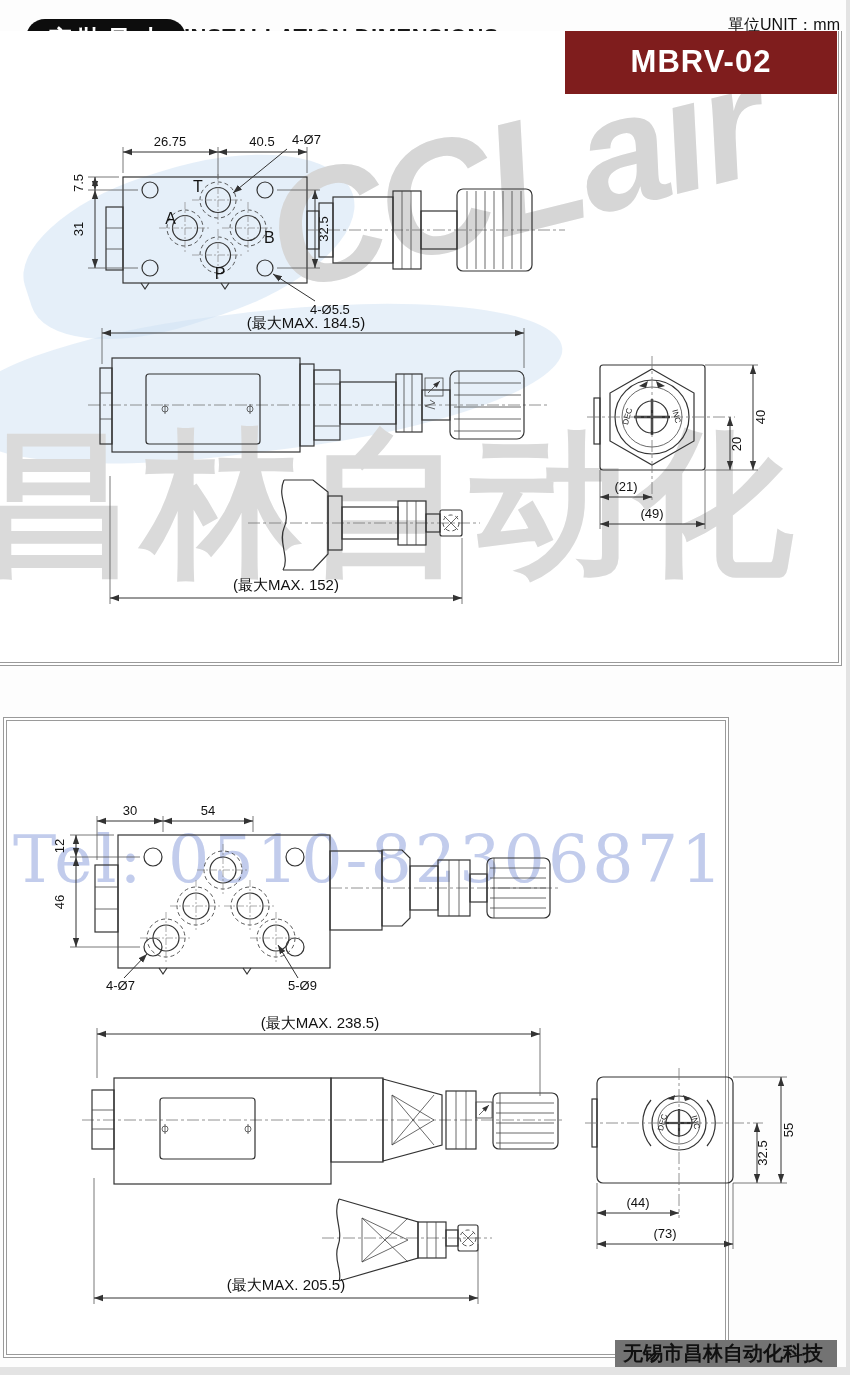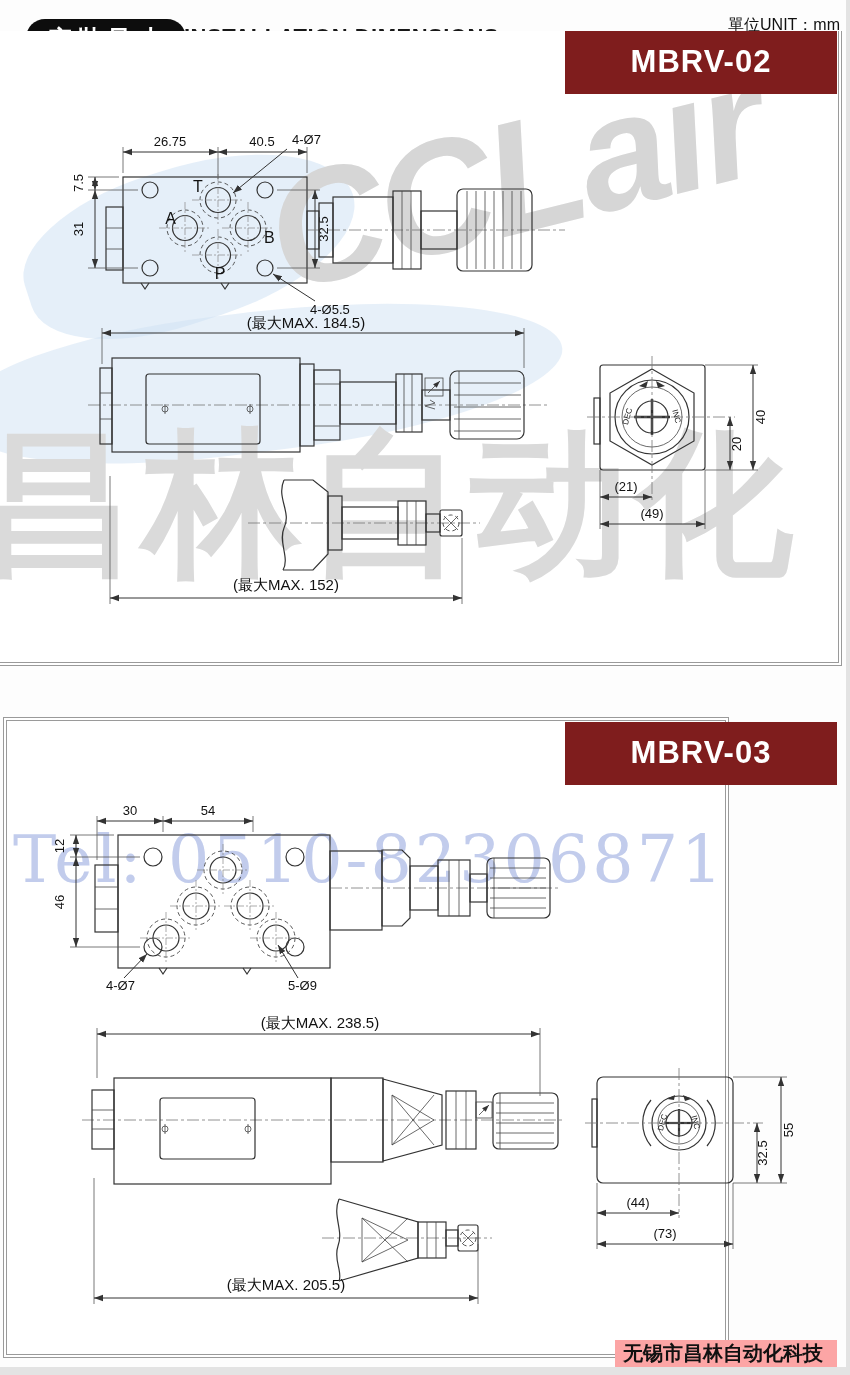--- a/index.html
+++ b/index.html
@@ -23,21 +23,21 @@
   
   .wm-blue{position:absolute;background:#cfe2f4;border-radius:45% 55% 50% 45%;}
   .wm-logo{position:absolute;font-weight:bold;font-style:italic;font-size:160px;color:#d6d6d6;
            transform:rotate(-14deg);letter-spacing:-4px;white-space:nowrap;}
   .wm-cn{position:absolute;font-family:"DejaVu Sans",sans-serif;font-weight:bold;font-size:158px;
          color:#dadada;letter-spacing:6px;white-space:nowrap;}
   .wm-telfax{position:absolute;left:6px;font-family:"DejaVu Serif",serif;font-size:65px;
              color:#b3c0e8;letter-spacing:3px;white-space:nowrap;opacity:.8;line-height:1;}
   
   .footer{position:absolute;left:3px;top:1340px;width:834px;text-align:right;}
-  .footer span{display:inline-block;background:#fca5a5;padding:0 14px 2px 8px;font-size:20px;
+  .footer span{display:inline-block;background:#737373;padding:0 14px 2px 8px;font-size:20px;
                font-weight:bold;color:#111;}
   .edge-r{position:absolute;left:846px;top:0;width:4px;height:1375px;background:#e3e3e3;}
   .edge-b{position:absolute;left:0;top:1367px;width:850px;height:8px;background:#e3e3e3;}
   
   svg{position:absolute;overflow:visible;}
   .oline{stroke:#333;stroke-width:1.2;fill:none;}
   .thin{stroke:#444;stroke-width:.8;fill:none;}
   .dim{stroke:#333;stroke-width:1;fill:none;}
   .ext{stroke:#555;stroke-width:.8;fill:none;}
   .cl{stroke:#777;stroke-width:.8;fill:none;stroke-dasharray:12 3 3 3;}
@@ -64,21 +64,20 @@
     <div class="wm-blue" style="left:-30px;top:280px;width:600px;height:140px;opacity:.5;transform:rotate(-7deg);"></div>
     <div class="wm-logo" style="left:270px;top:55px;">CCLair</div>
     <div class="wm-cn" style="left:-15px;top:368px;">昌林自动化</div>
   </div>
 
   <div class="panel panel2">
     <div class="wm-telfax" style="top:106px;">Tel: 0510-82306871</div>
   </div>
 
   <div class="badge badge1">MBRV-02</div>
-  <div class="badge badge2">MBRV-03</div>
 
   <svg style="left:70px;top:133px;" width="505" height="200" viewBox="0 0 505 200">
     <defs>
         <marker id="arrA" viewBox="0 0 10 10" refX="10" refY="5" markerWidth="9" markerHeight="9" orient="auto-start-reverse">
           <path d="M0,1.5 L10,5 L0,8.5 z" fill="#333"></path>
         </marker>
       </defs>
     <g>
       <rect class="oline" x="53" y="44" width="184" height="106"></rect>
       <rect class="oline" x="36" y="74" width="17" height="63"></rect>

